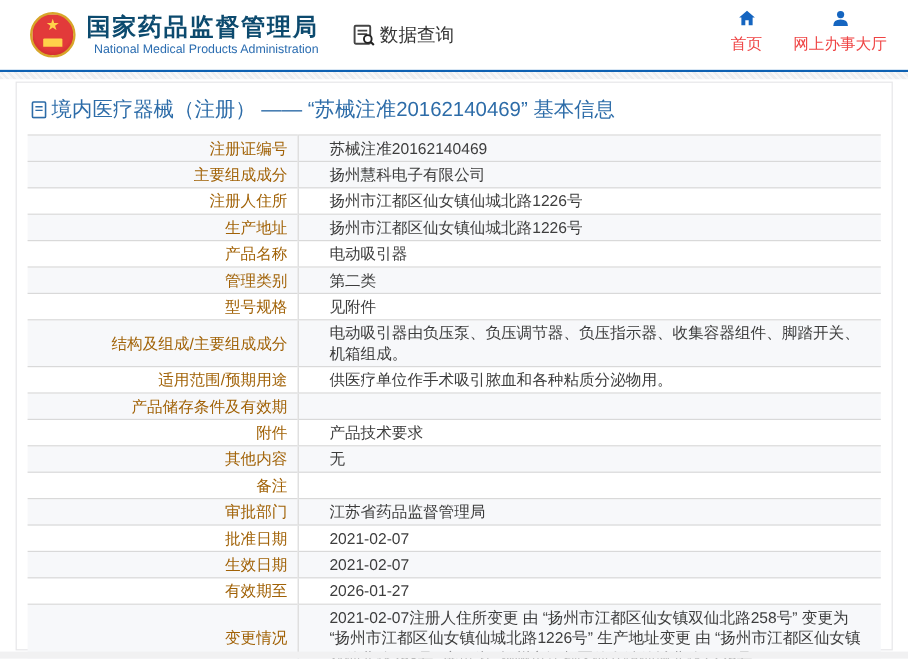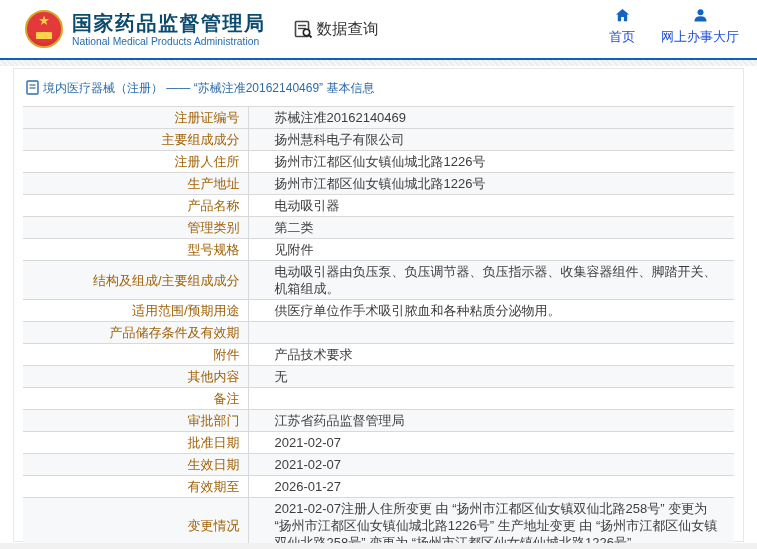--- a/index.html
+++ b/index.html
@@ -10,38 +10,38 @@
   .header { height: 58px; background: #fff; position: relative; display: flex; align-items: center; }
   .emblem { width: 38px; height: 38px; margin-left: 25px; border-radius: 50%;
             background: radial-gradient(circle at 50% 42%, #e23a3a 0 58%, #c21f24 100%);
             border: 2px solid #d8a62a; position: relative; flex: 0 0 auto; }
   .emblem .star { position: absolute; top: 2px; left: 0; right: 0; text-align: center;
                   color: #ffd24a; font-size: 13px; line-height: 14px; }
   .emblem .gate { position: absolute; bottom: 7px; left: 50%; transform: translateX(-50%);
                   width: 16px; height: 7px; background: #ffd24a; border-radius: 1px 1px 0 0; }
   .agency { margin-left: 9px; }
   .agency .cn { color: #0c4a6e; font-size: 20px; font-weight: bold; letter-spacing: 1.5px; line-height: 24px; }
-  .agency .en { color: #2a6cb0; font-size: 10.3px; line-height: 13px; }
+  .agency .en { color: #2a6cb0; font-size: 10.3px; line-height: 13px; text-align: right; }
   .query { display: flex; align-items: center; margin-left: 28px; justify-content: space-between; }
   .query svg { width: 19px; height: 19px; }
   .query .q-label { font-size: 15.5px; color: #333; margin-left: 4px; font-weight: 500; }
   .top-nav { position: absolute; right: 18px; top: 8px; display: flex; gap: 26px; }
   .top-nav .nav-item { display: flex; flex-direction: column; align-items: center; cursor: pointer; }
   .top-nav svg { width: 15px; height: 15px; }
-  .top-nav .nav-label { font-size: 13px; color: #1d4ed8; margin-top: 5px; }
+  .top-nav .nav-label { font-size: 13px; color: #ef4444; margin-top: 5px; }
 
   .blue-line { height: 2px; background: #0e61b3; }
   .hatch-strip { height: 6px;
     background: repeating-linear-gradient(45deg, #ededef 0 2px, #f7f7f8 2px 4px); }
 
   
   .panel { position: absolute; left: 13px; right: 13px; top: 68px; bottom: 7px;
            background: #fff; border: 1px solid #e7e7e9; }
-  .breadcrumb { display: flex; padding: 11px 12px 9px 12px;
-                color: #2d6ca8; font-size: 12px; }
+  .breadcrumb { display: flex; align-items: center; padding: 11px 12px 9px 12px;
+                color: #2d6ca8; font-size: 17px; }
   .breadcrumb svg { width: 13px; height: 15px; margin-right: 4px; flex: 0 0 auto; }
 
   
   table.info { border-collapse: collapse; width: calc(100% - 18px); margin: 0 9px;
                font-size: 13px; table-layout: fixed; }
   table.info tr { border-bottom: 1px solid #d9d9d9; }
   table.info tr:first-child { border-top: 1px solid #d9d9d9; }
   table.info td { padding: 2px 8px; height: 21px; vertical-align: middle; line-height: 17px; }
   table.info td.lbl { width: 225px; text-align: right; color: #a16207;
                       border-right: 1px solid #d9d9d9; }

